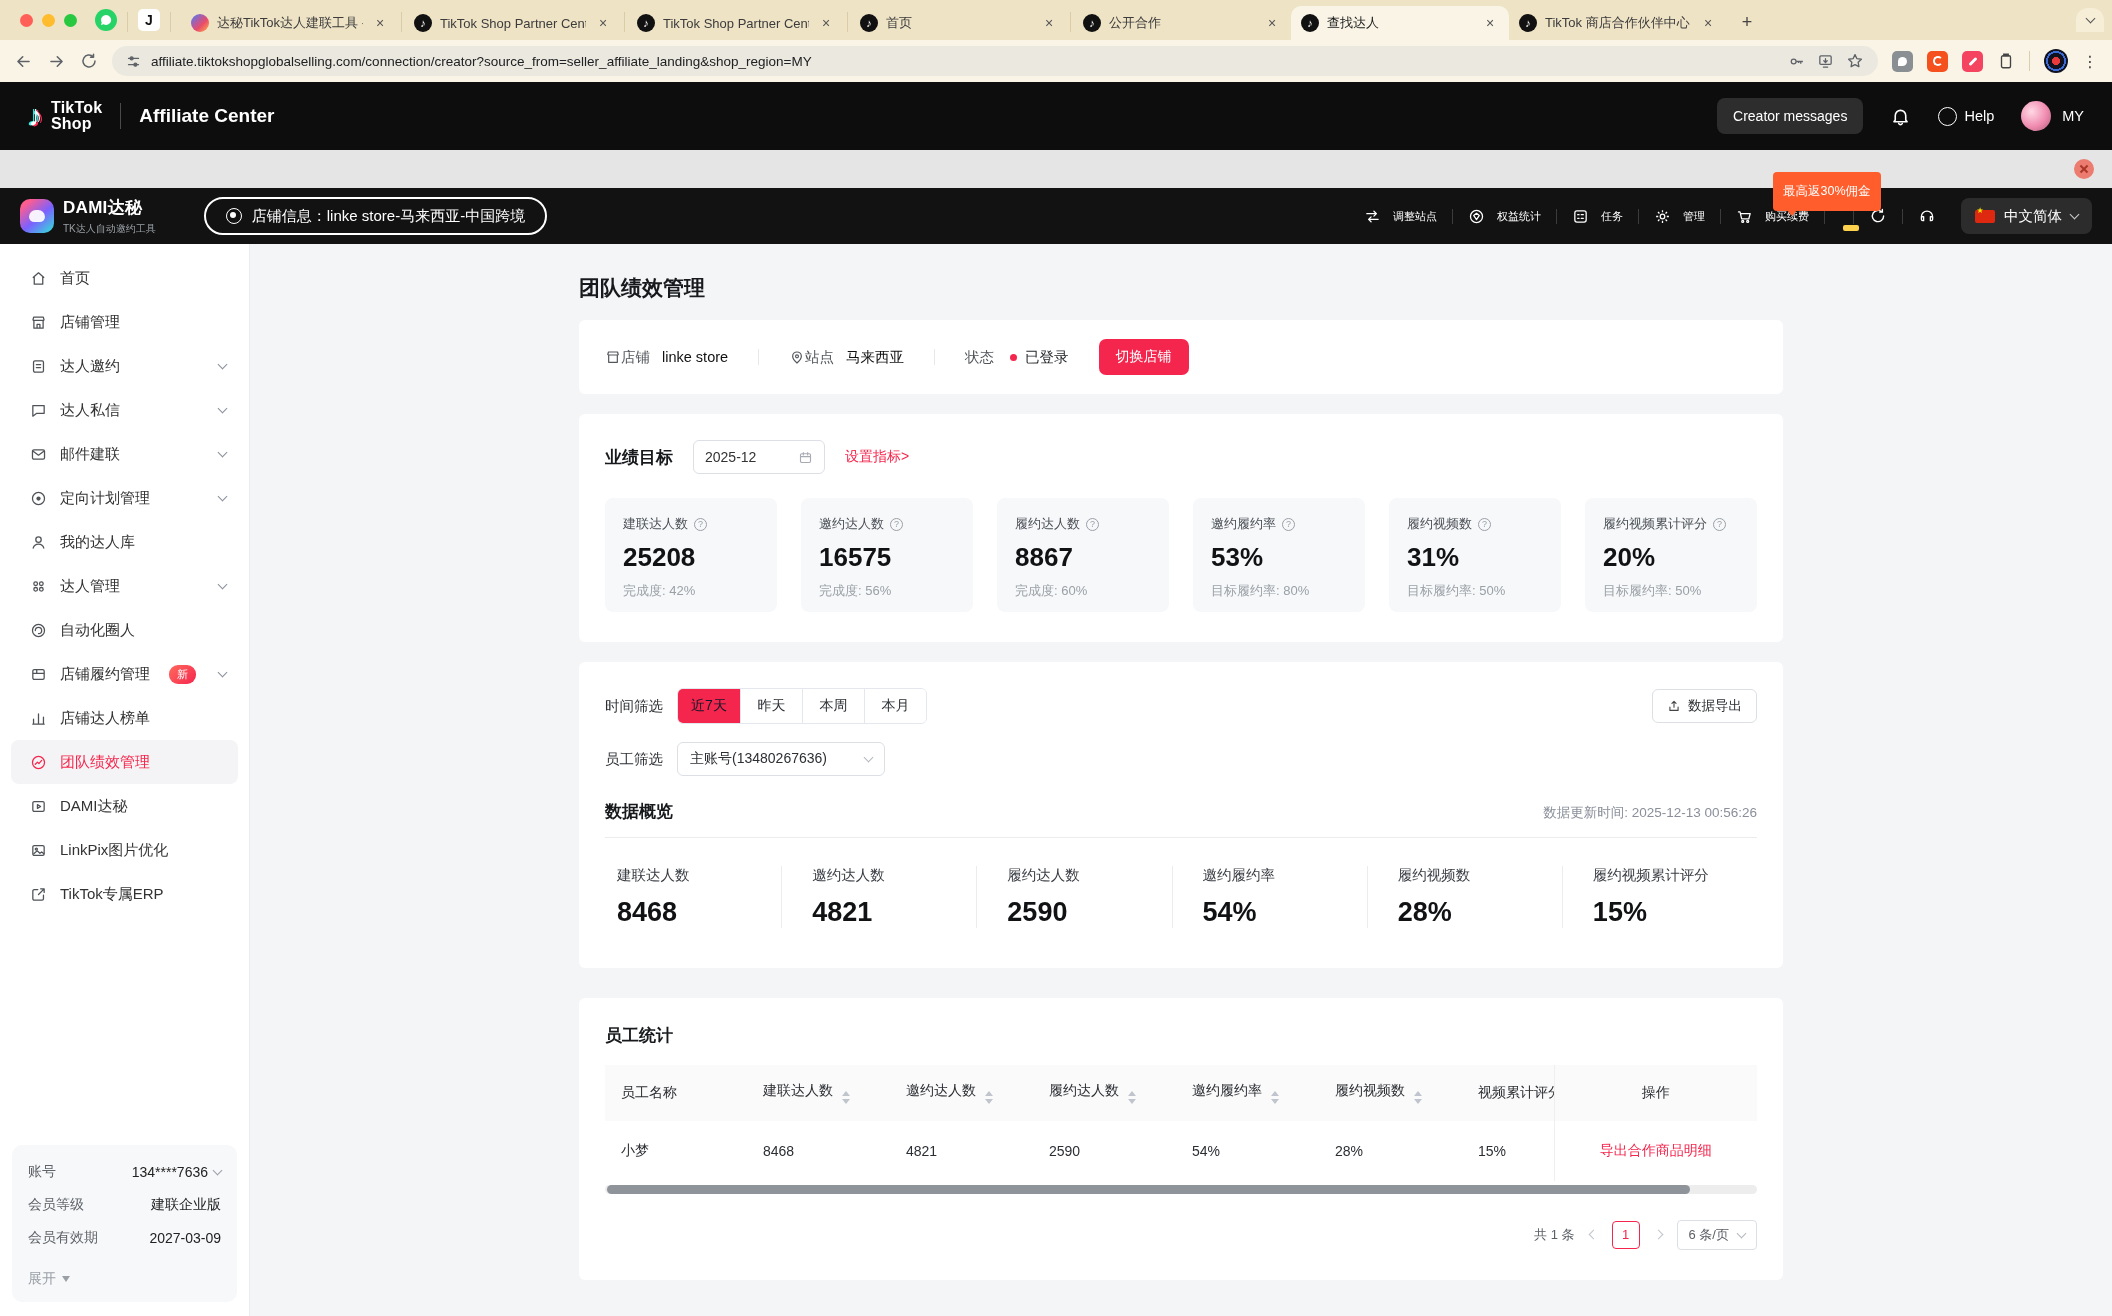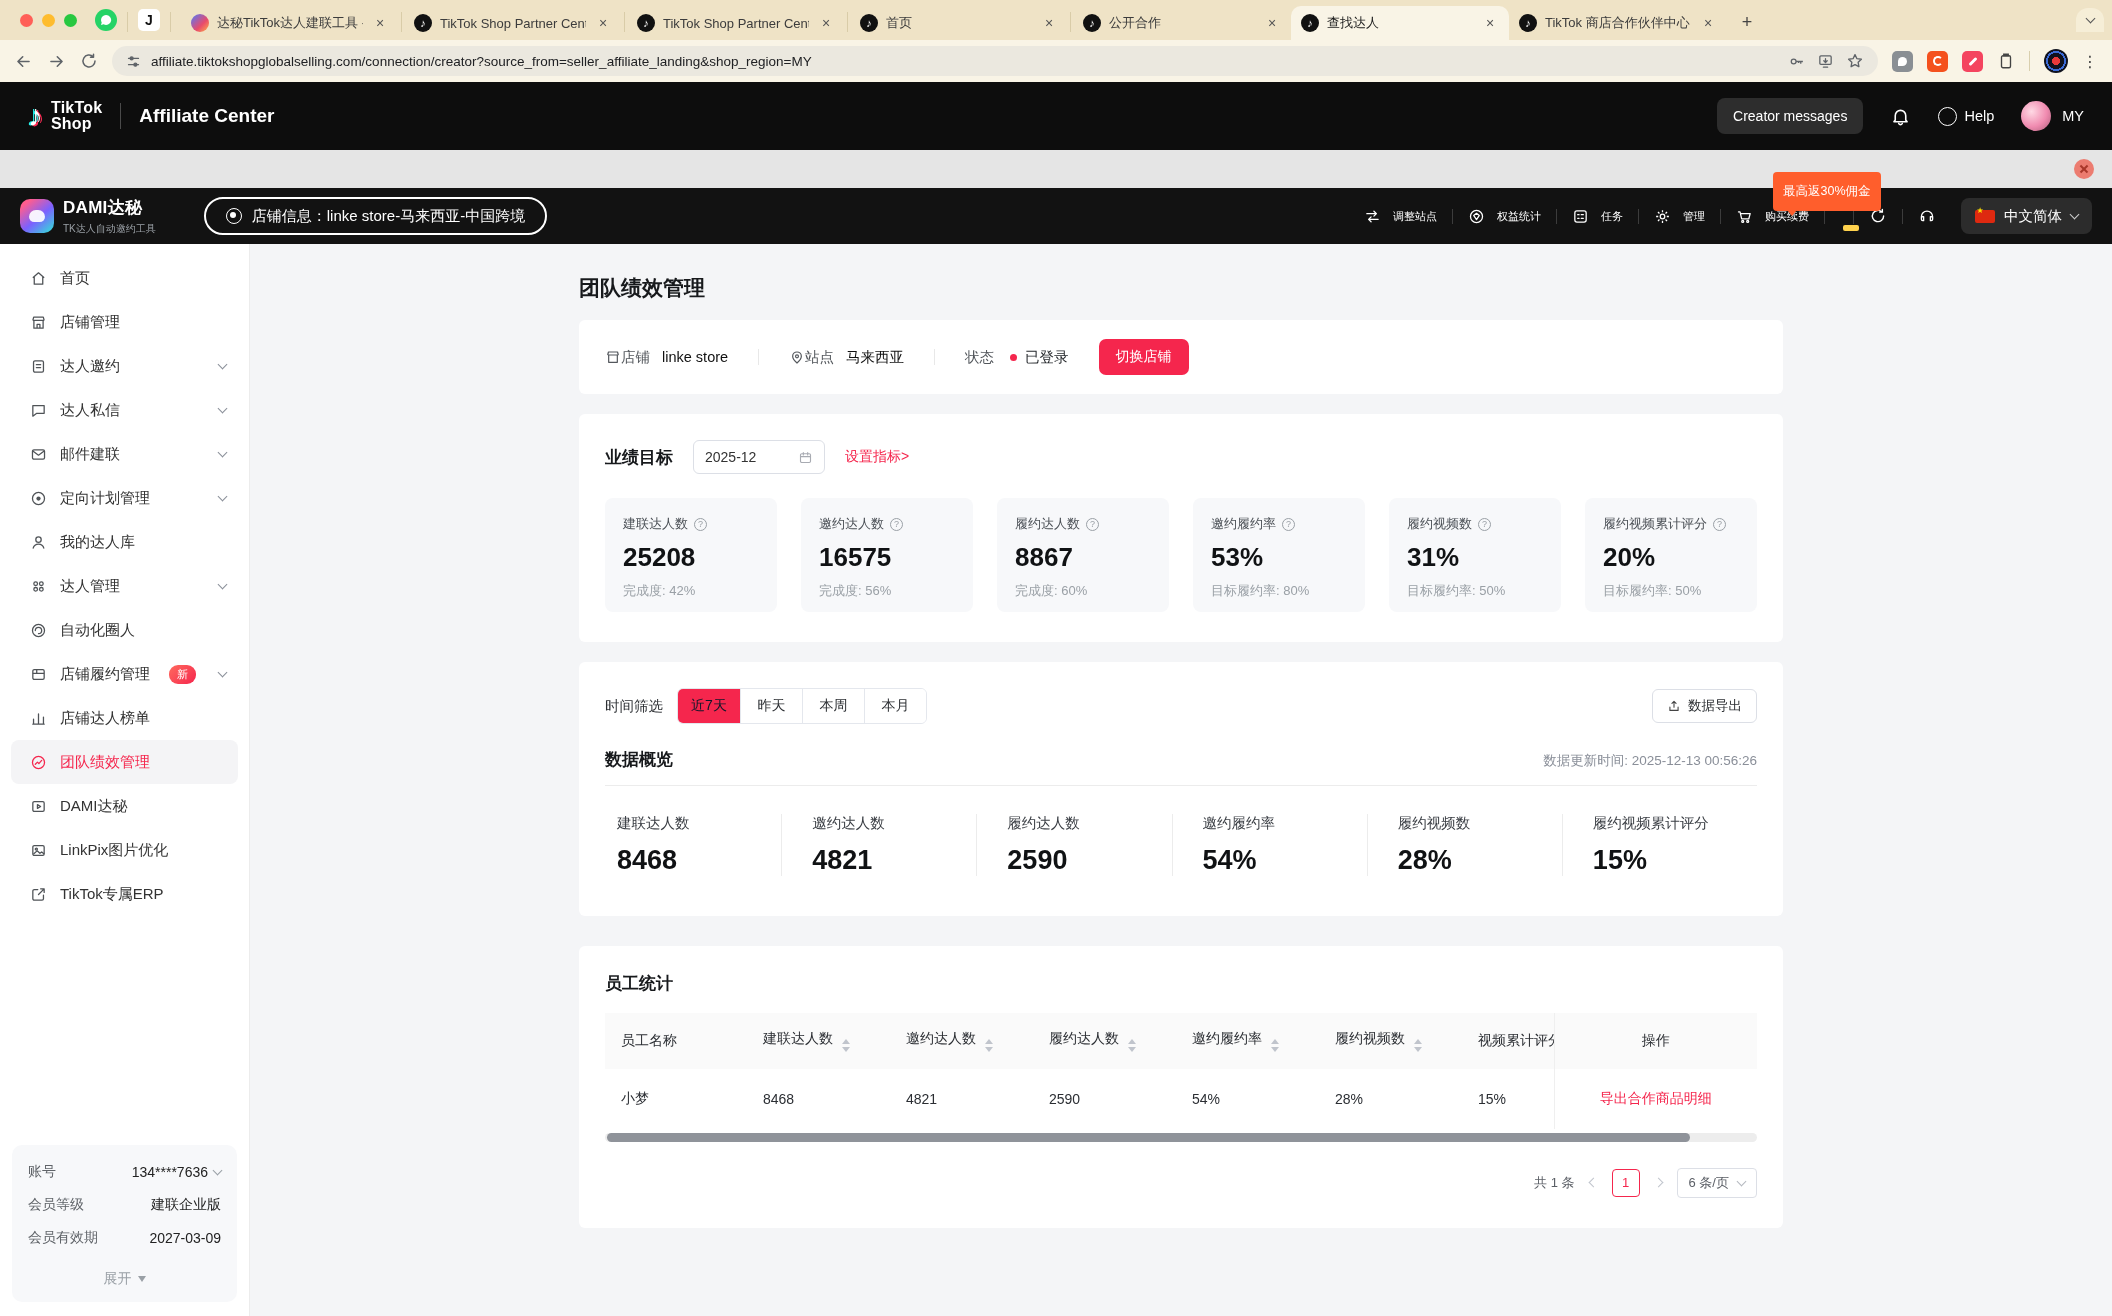--- a/index.html
+++ b/index.html
@@ -91,21 +91,21 @@
   .sitem { height:44px; display:flex; align-items:center; gap:13px; padding:0 12px 0 19px; border-radius:8px; font-size:15px; color:#333; }
   .sitem .sic { color:#4f5357; flex:none; }
   .sitem .chev { color:#8a8f99; margin-left:auto; }
   .sitem.active { background:#f4f4f6; color:#f5264d; }
   .sitem.active .sic { color:#f5264d; }
   .nbadge { background:linear-gradient(135deg,#ff6a5e,#f5264d); color:#fff; font-size:11px; padding:2px 8px; border-radius:9px; margin-left:6px; }
   .acct-card { margin:8px 12px 14px; background:#f7f8fa; border-radius:10px; padding:18px 16px 12px; font-size:14px; }
   .acct-row { display:flex; justify-content:space-between; align-items:center; margin-bottom:15px; }
   .acct-label { color:#5f6368; }
   .acct-value { color:#222; display:flex; align-items:center; gap:6px; }
-  .expand-btn { display:flex; align-items:center; justify-content:center; gap:6px; color:#9aa0a6; font-size:14px; padding:8px 0 2px; }
+  .expand-btn { display:flex; align-items:center; gap:6px; color:#9aa0a6; font-size:14px; padding:8px 0 2px; }
   .tri-down { width:0; height:0; border-left:4.5px solid transparent; border-right:4.5px solid transparent; border-top:6px solid #9aa0a6; }
 
   .content { flex:1; overflow:hidden; }
   .container { width:1204px; margin:0 auto; }
   .page-title { margin-top:30px; font-size:21px; font-weight:600; color:#17191c; }
   .card { background:#fff; border-radius:6px; }
 
   
   .shop-card { margin-top:18px; height:74px; display:flex; align-items:center; padding:0 26px; font-size:14.5px; color:#25282c; }
   .lab { color:#53575c; display:flex; align-items:center; gap:0; }
@@ -680,20 +680,27 @@
             <button class="seg-btn">本月</button>
           </div>
           <button class="export-btn">
             <span class="ico">
                 <svg width="14" height="14" viewBox="0 0 24 24" fill="none" stroke="#444" stroke-width="1.9" stroke-linecap="round" stroke-linejoin="round">
                   <path d="M12 14V4M8.5 7.5L12 4l3.5 3.5M5 14v5.5h14V14"></path>
                 </svg>
               </span>
             <span>数据导出</span>
           </button>
+        </div>
+        <div class="staff-filter-row">
+          <span class="f-label">员工筛选</span>
+          <div class="select-box">
+            <span>主账号(13480267636)</span>
+            <span class="chev down"></span>
+          </div>
         </div>
         <div class="overview-head">
           <span class="sec-title">数据概览</span>
           <span class="updated">数据更新时间: 2025-12-13 00:56:26</span>
         </div>
         <div class="hr"></div>
         <div class="metrics">
           <div class="metric">
             <div class="metric-label">建联达人数</div>
             <div class="metric-value">8468</div>

